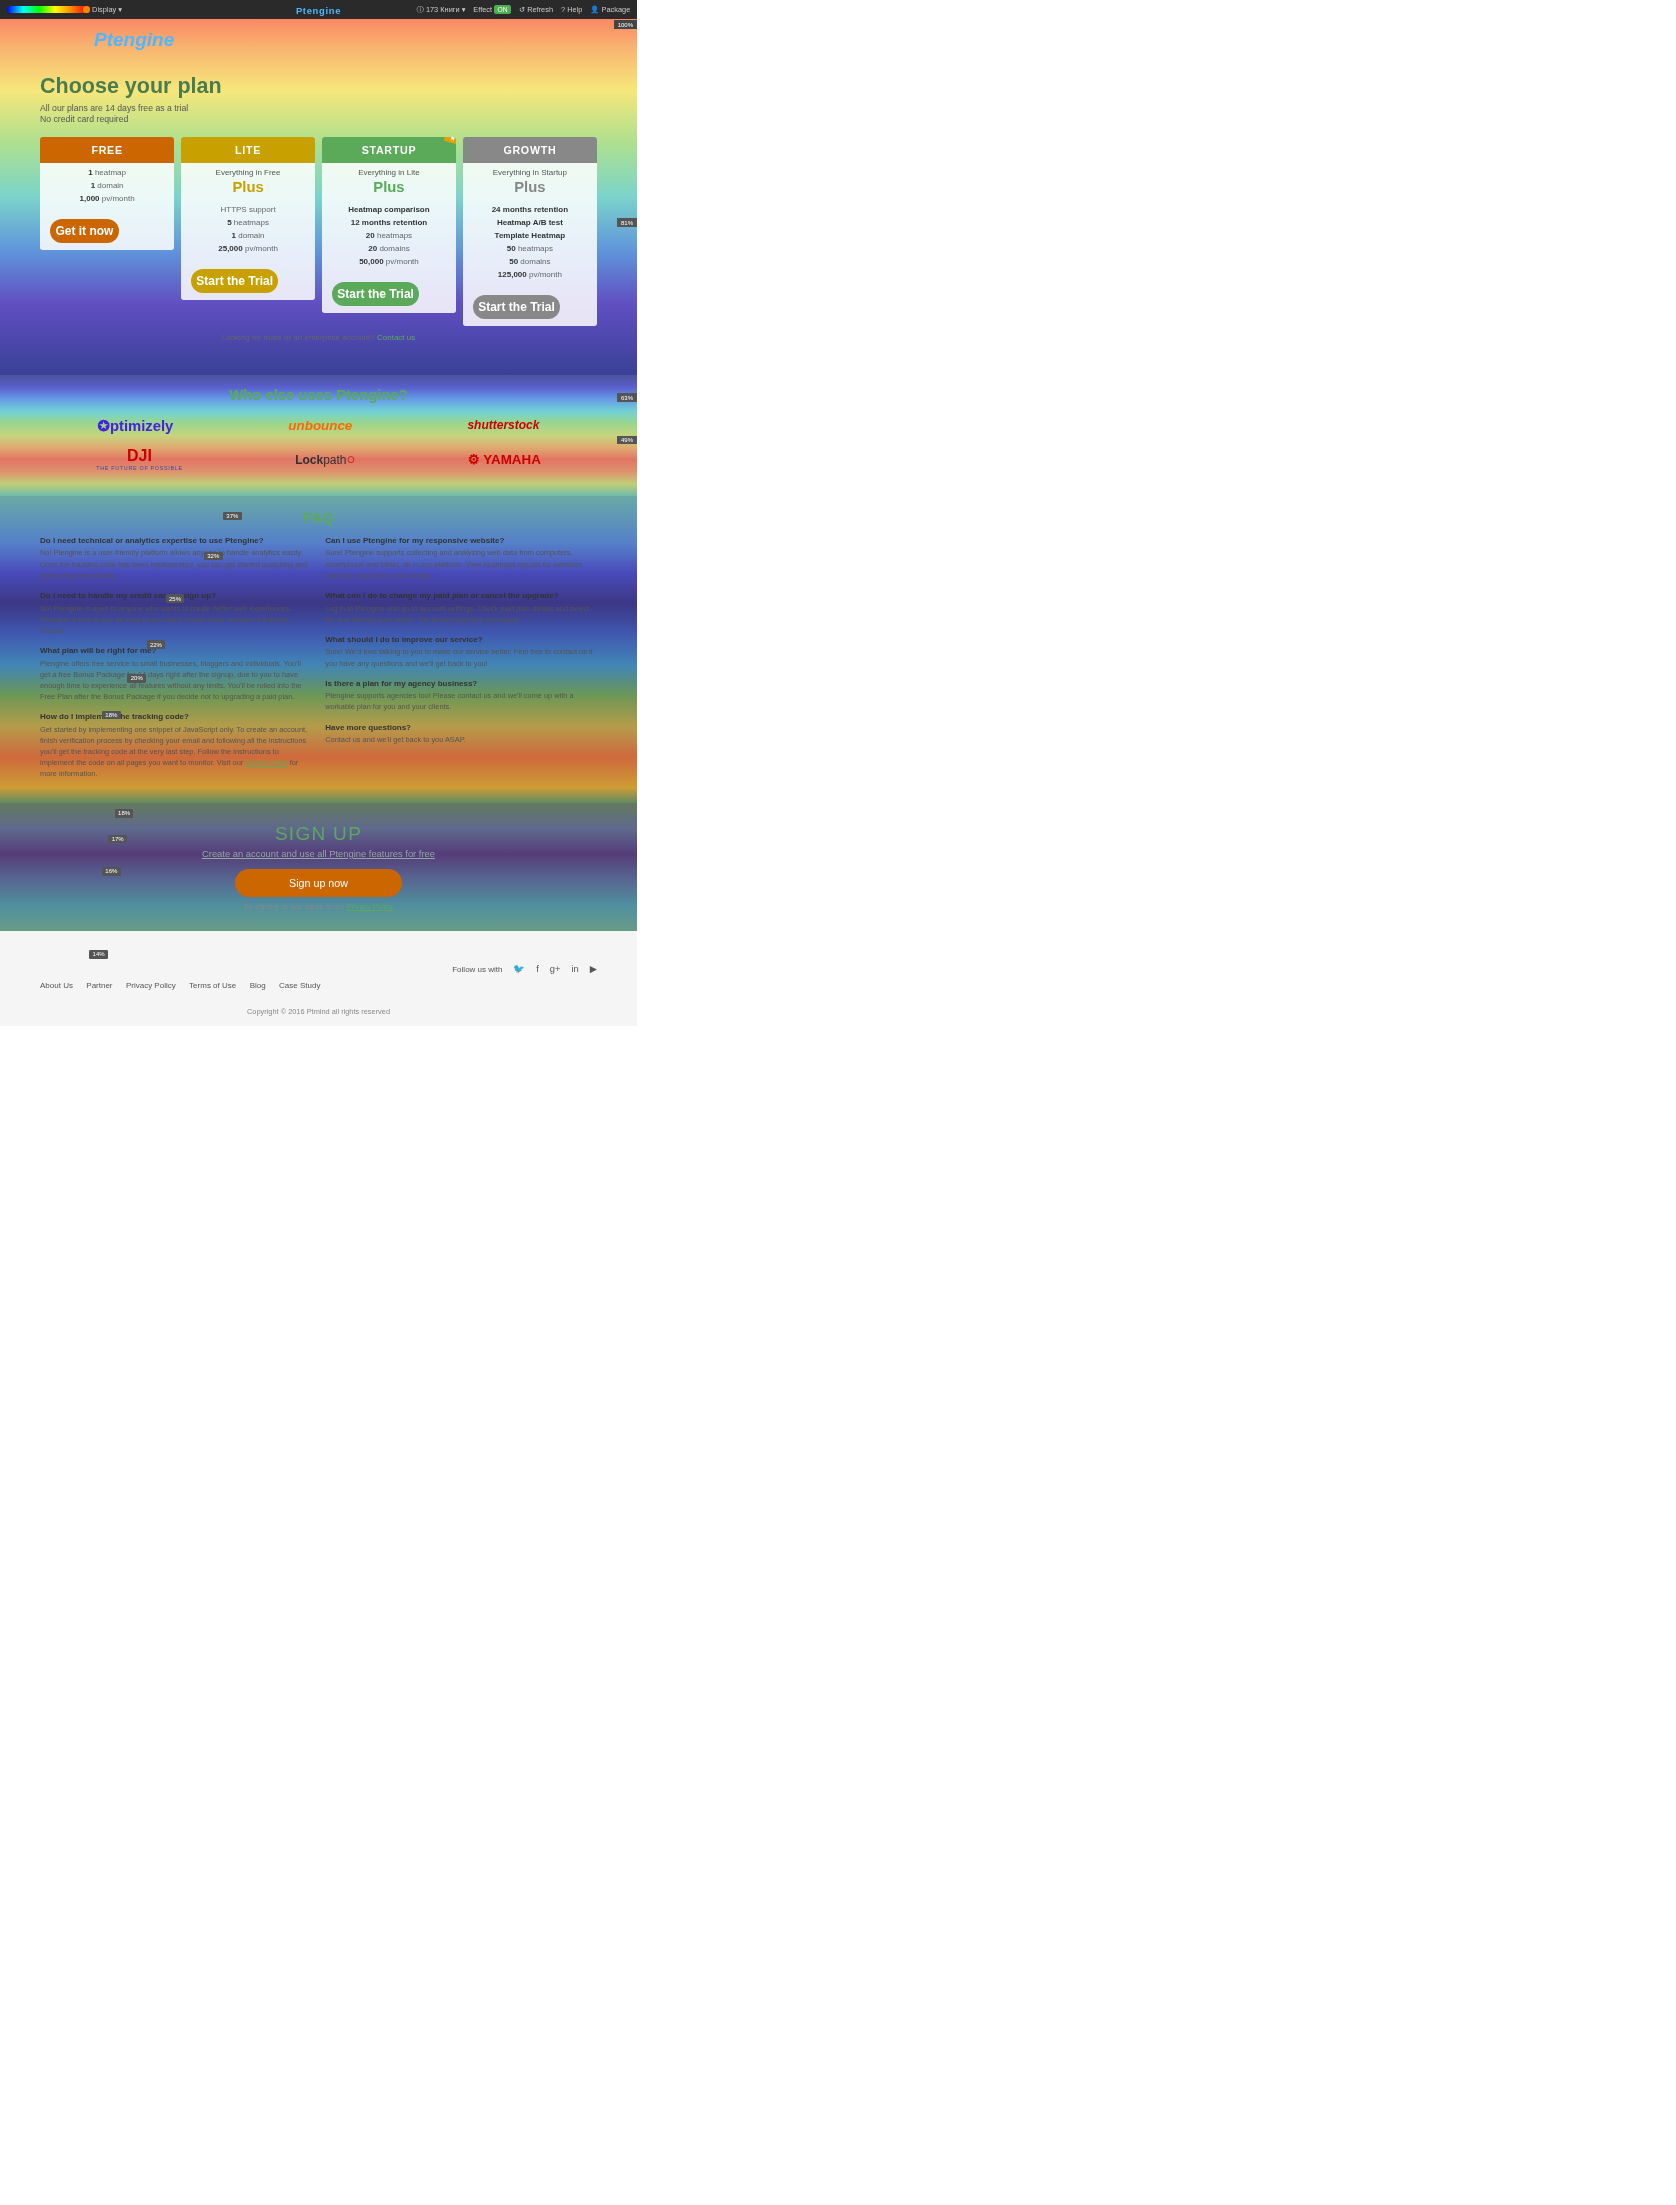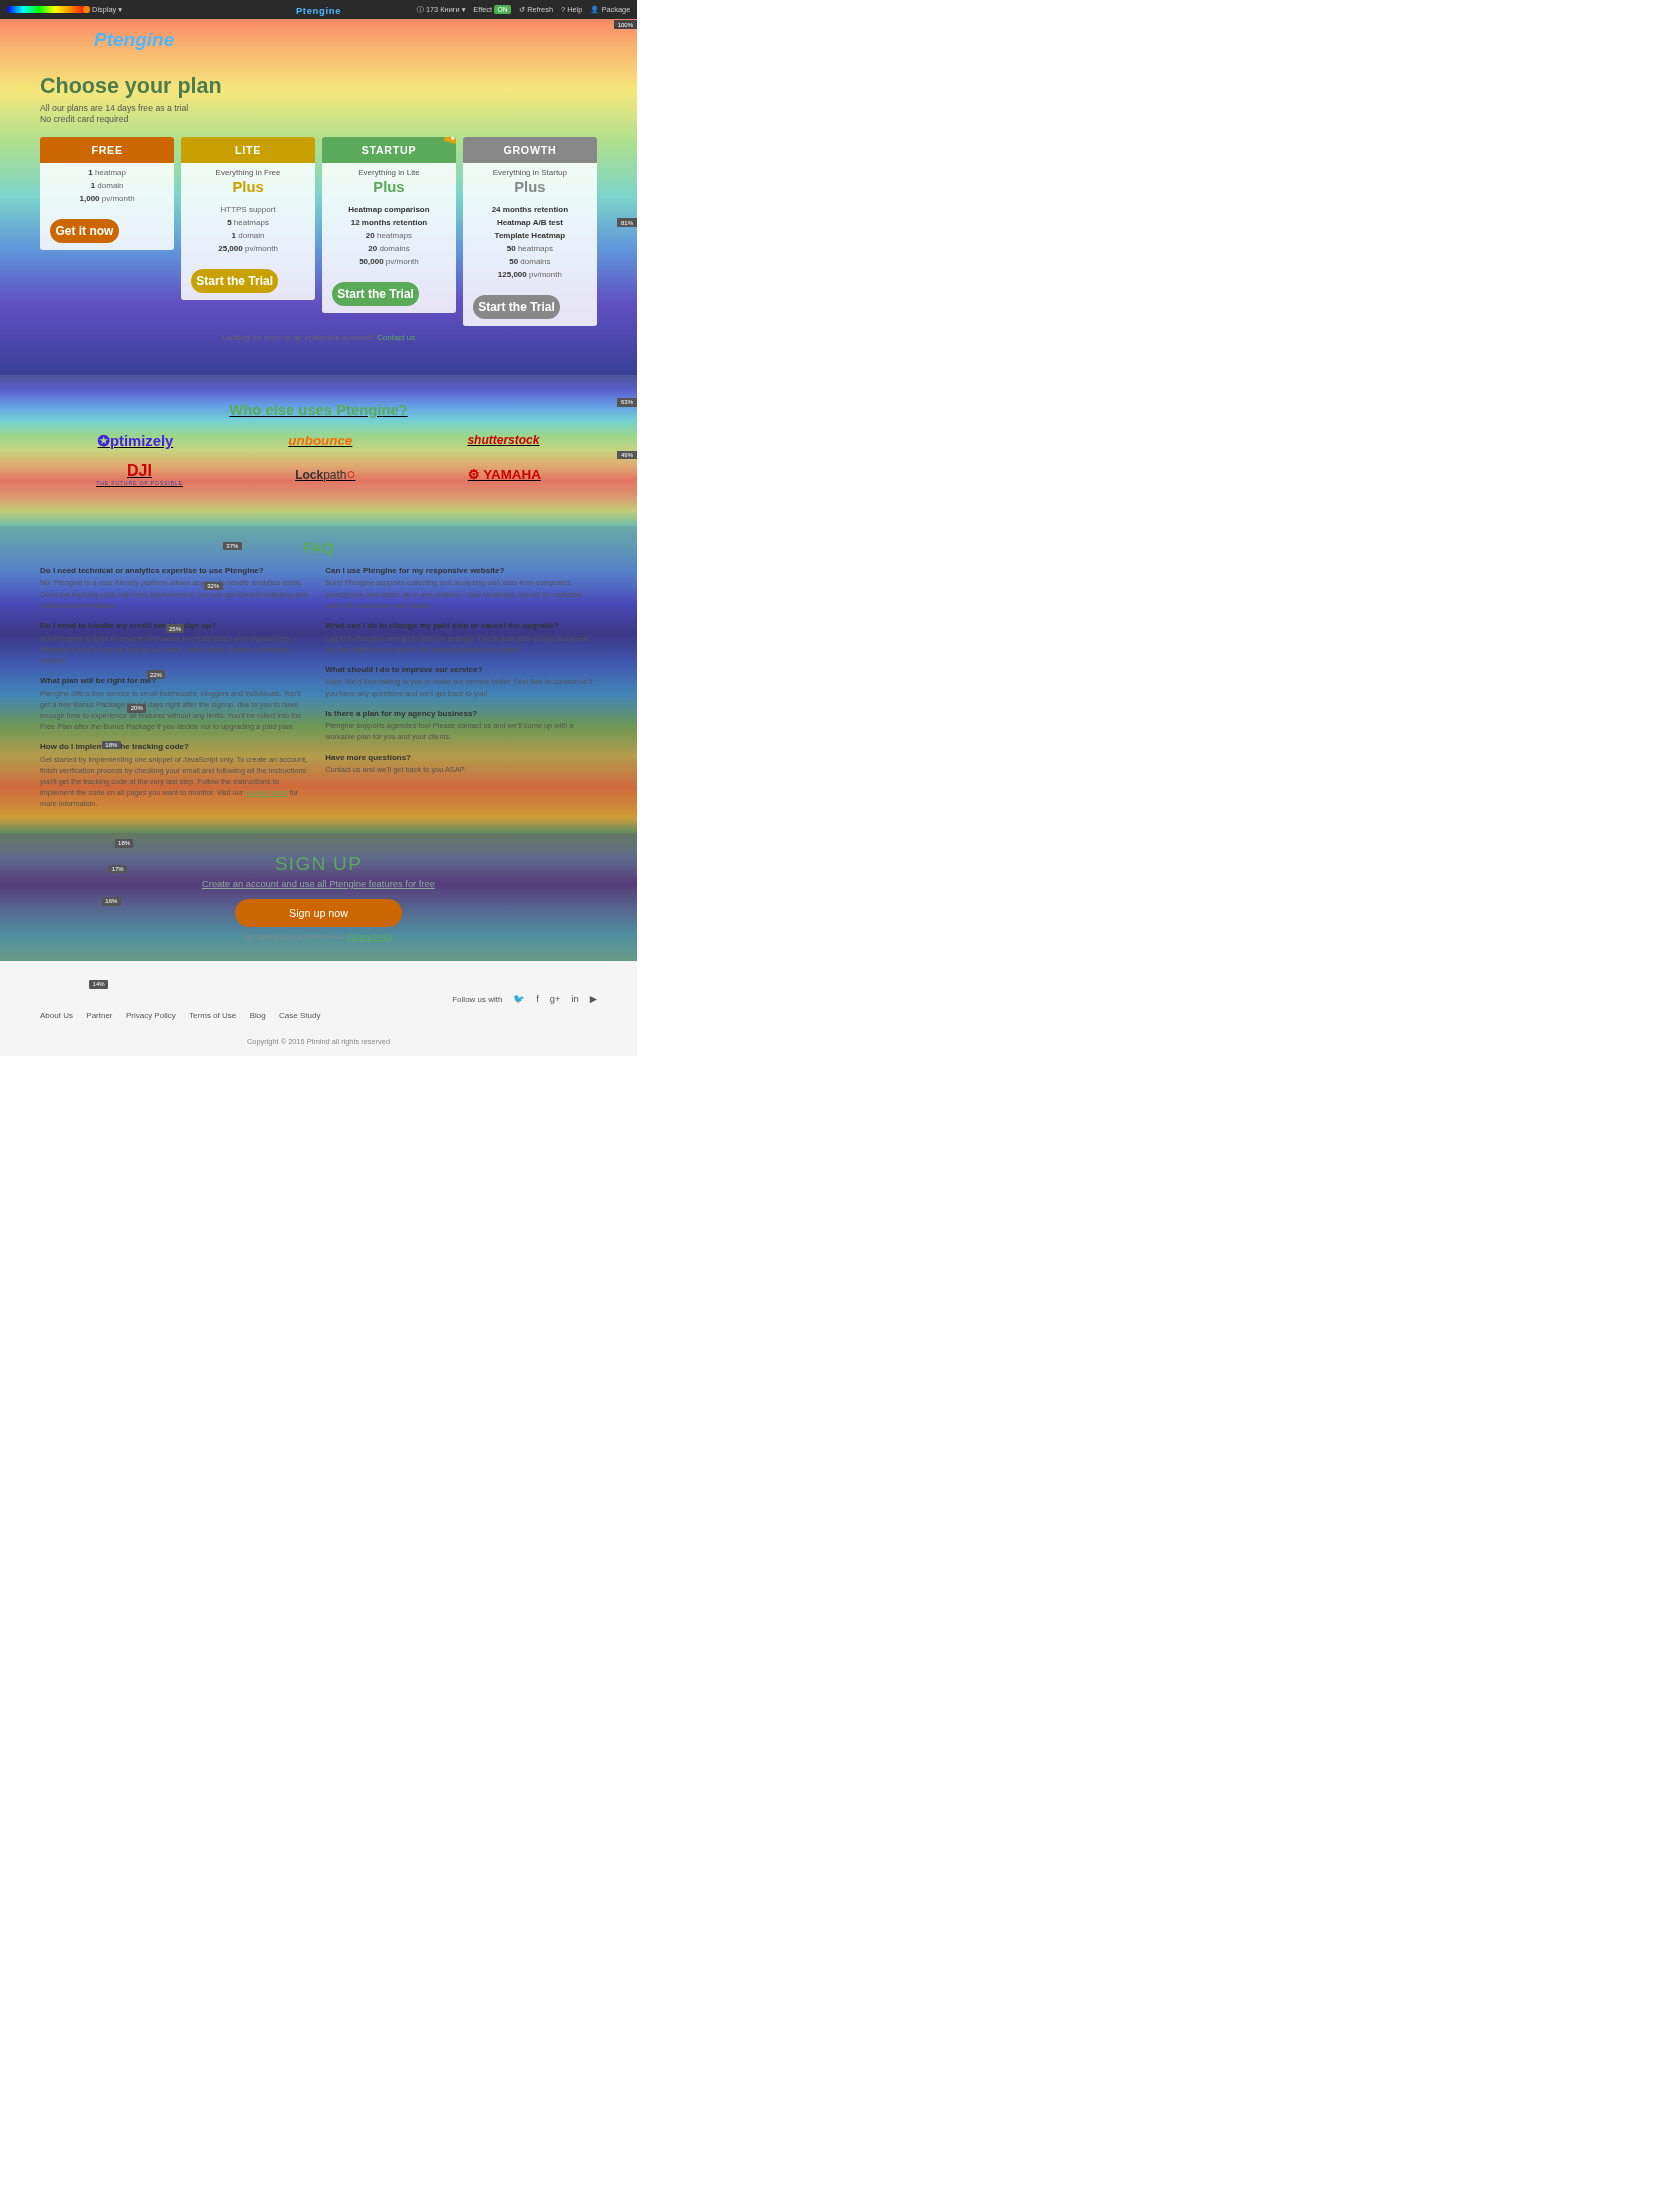--- a/index.html
+++ b/index.html
@@ -160,24 +160,23 @@
     .contact-line {
       text-align: center;
       font-size: 8px;
       color: #666;
       padding: 6.7px 0 13.4px;
     }
     .contact-line a { color: #5aaa5a; text-decoration: none; }
 
     
     .who-section {
-      padding: 27px 40px;
-      text-align: center;
-      position: relative;
-      text-decoration: underline;
+      padding: 12px 40px;
+      text-align: center;
+      position: relative;
     }
     .section-title {
       font-size: 14.8px;
       color: #5aaa5a;
       font-weight: bold;
       margin-bottom: 13.4px;
     }
 
     .logos-row {
       display: flex;

